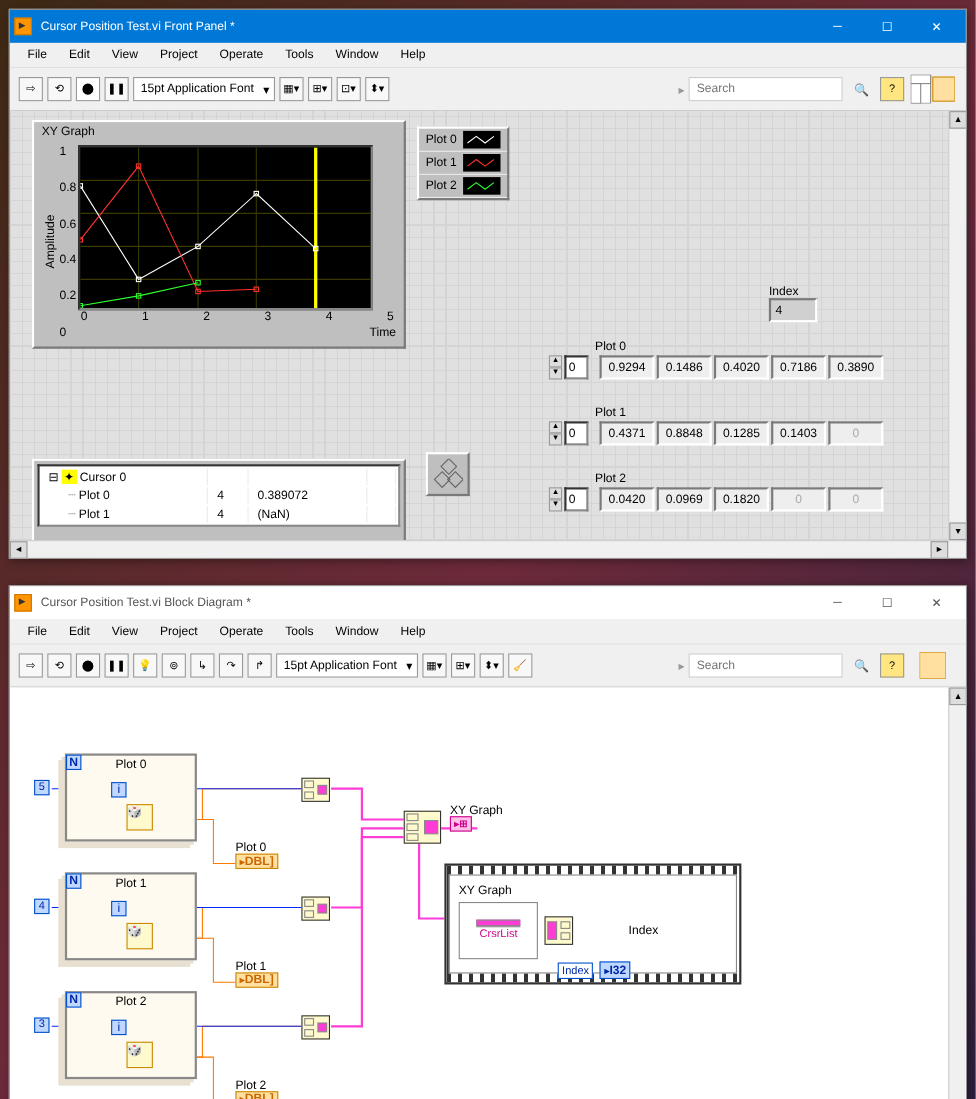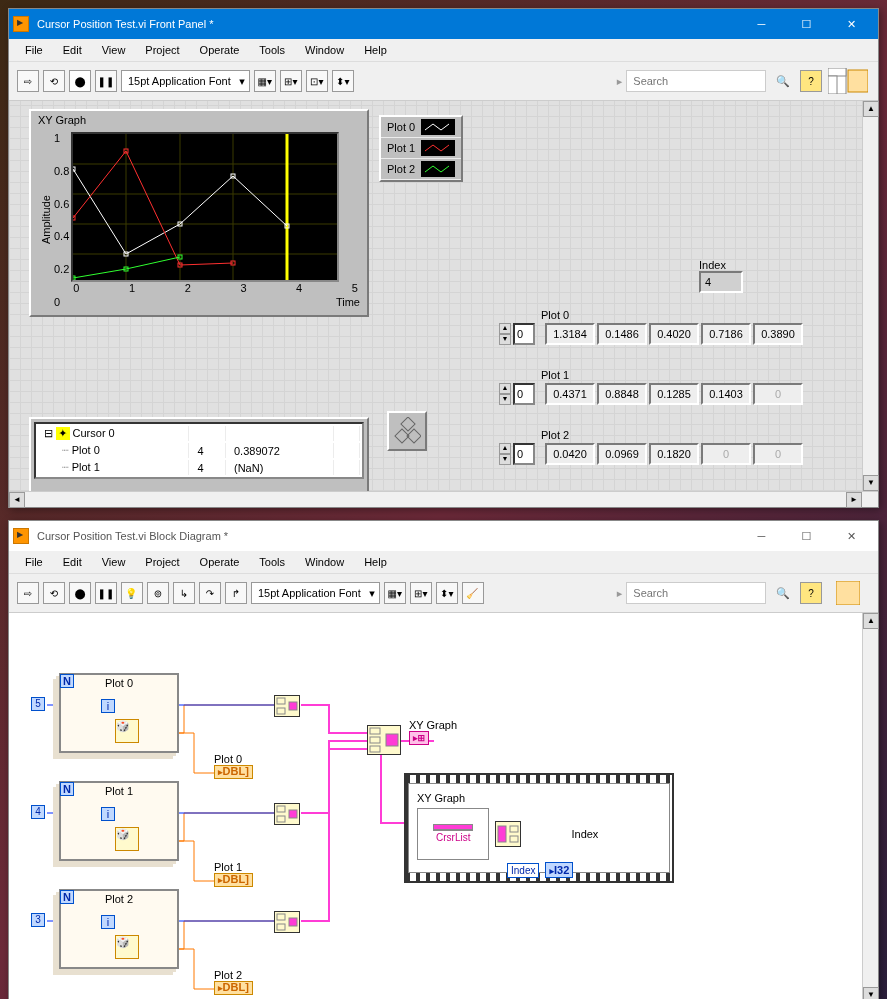--- a/index.html
+++ b/index.html
@@ -1,17 +1,17 @@
 <!DOCTYPE html>
 <html><head>
 <meta charset="utf-8">
 <style>
 *{margin:0;padding:0;box-sizing:border-box;font-family:Tahoma,Arial,sans-serif;font-size:11px}
 body{background:linear-gradient(135deg,#3d2914 0%,#6d2a3a 50%,#2a1f3d 100%);padding:8px}
-.window{background:#f0f0f0;border:1px solid #888;box-shadow:2px 2px 8px rgba(0,0,0,.4);margin-bottom:12px}
+.window{background:#f0f0f0;border:1px solid #888;box-shadow:2px 2px 8px rgba(0,0,0,.4);margin-bottom:24px}
 .titlebar{height:30px;display:flex;align-items:center;padding:0 4px}
 .tb-active{background:#0078d7;color:#fff}
 .tb-inactive{background:#fff;color:#555}
 .tb-icon{width:16px;height:16px;background:#ff9500;margin-right:8px;display:inline-block;border:1px solid #cc7700;position:relative}
 .tb-icon::after{content:"▶";position:absolute;font-size:8px;left:3px;top:1px;color:#333}
 .tb-title{flex:1}
 .win-btn{width:45px;height:30px;display:flex;align-items:center;justify-content:center;cursor:pointer}
 .menubar{background:#f0f0f0;padding:2px 8px;display:flex;gap:4px;border-bottom:1px solid #ddd}
 .menu-item{padding:3px 8px;cursor:pointer}
 .toolbar{background:#f0f0f0;padding:4px 8px;display:flex;align-items:center;gap:4px;border-bottom:1px solid #ccc}
@@ -232,21 +232,21 @@
 
       <div class="data-section" style="left:490px;top:208px">
         <div style="margin-left:42px">Plot 0</div>
         <div class="data-row">
           <div class="spinner">
               <div class="spin-btn">▲</div>
               <div class="spin-btn">▼</div>
             </div>
           <div class="numbox numbox-idx">0</div>
           <div style="width:6px"></div>
-          <div class="numbox">1.3184</div>
+          <div class="numbox">0.9294</div>
           <div class="numbox">0.1486</div>
           <div class="numbox">0.4020</div>
           <div class="numbox">0.7186</div>
           <div class="numbox">0.3890</div>
         </div>
       </div>
 
       <div class="data-section" style="left:490px;top:268px">
         <div style="margin-left:42px">Plot 1</div>
         <div class="data-row">

